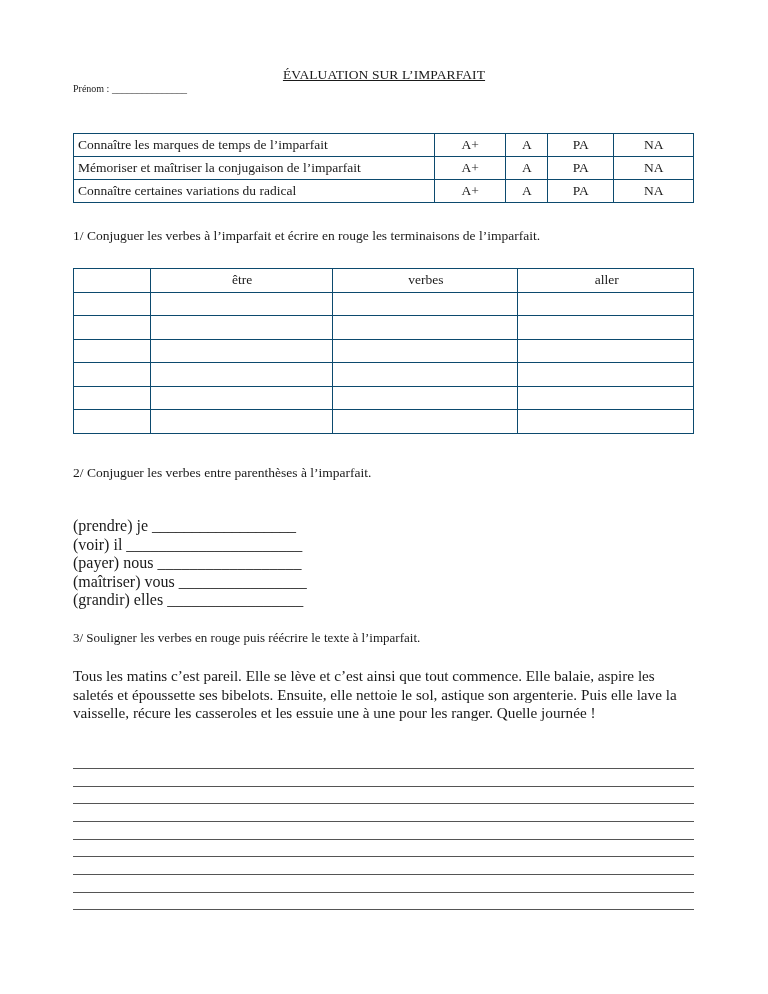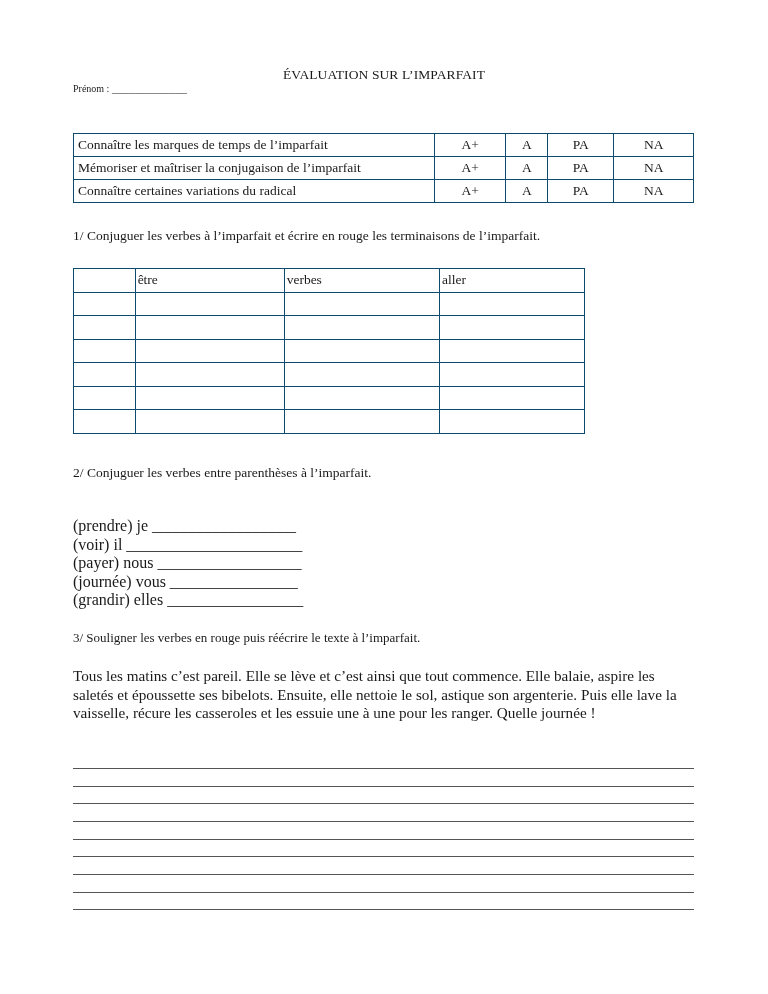--- a/index.html
+++ b/index.html
@@ -1,30 +1,30 @@
 <!DOCTYPE html>
 <html><head>
   <meta charset="utf-8">
   <style>
     html, body { margin: 0; padding: 0; background: #ffffff; }
     body {
       width: 768px; height: 994px; position: relative; overflow: hidden;
       font-family: "Liberation Serif", "DejaVu Serif", serif; color: #1a1a1a;
     }
     .abs { position: absolute; }
-    .title { left: 0; width: 768px; top: 67px; text-align: center; font-size: 13.5px; letter-spacing: 0.1px; }
+    .title { left: 0; width: 768px; top: 67px; text-align: center; font-size: 13.5px; letter-spacing: 0.1px; text-decoration: underline; }
     .prenom { left: 73px; top: 83px; font-size: 10px; }
     table { border-collapse: collapse; position: absolute; }
     td { border: 1px solid #0c4a6e; padding: 0; font-size: 13.5px; }
     #skills { left: 73px; top: 133px; width: 621px; }
     #skills td { height: 22px; }
     #skills td.crit { width: 356px; padding-left: 4px; }
     #skills td.lvl { text-align: center; }
     .instr { left: 73px; font-size: 13.5px; }
-    #conj { left: 73px; top: 268px; width: 512px; }
+    #conj { left: 73px; top: 268px; width: 621px; text-align: center; }
     #conj td { height: 22.5px; vertical-align: middle; }
     #conj td.hd { padding-left: 2px; }
     .ex2 { left: 73px; top: 497px; font-size: 16px; line-height: 18.5px; margin-top: 20px; }
     .ex2 div { white-space: pre; }
     .ex3-text { left: 73px; top: 667px; width: 625px; font-size: 15.2px; line-height: 18.5px; }
     .wline { position: absolute; left: 73px; width: 621px; height: 0; border-top: 1px solid #555; }
   </style>
 </head>
 <body>
 
@@ -111,21 +111,21 @@
       </tr>
 </tbody>
   </table>
 
 <div class="abs instr" style="top:465px;">2/ Conjuguer les verbes entre parenthèses à l’imparfait.</div>
 
 <div class="abs ex2">
   <div>(prendre) je __________________</div>
   <div>(voir) il ______________________</div>
   <div>(payer) nous __________________</div>
-  <div>(journée) vous ________________</div>
+  <div>(maîtriser) vous ________________</div>
   <div>(grandir) elles _________________</div>
 </div>
 
 <div class="abs instr" style="top:630px; font-size:13px;">3/ Souligner les verbes en rouge puis réécrire le texte à l’imparfait.</div>
 
 <div class="abs ex3-text">Tous les matins c’est pareil. Elle se lève et c’est ainsi que tout commence. Elle balaie, aspire les saletés et époussette ses bibelots. Ensuite, elle nettoie le sol, astique son argenterie. Puis elle lave la vaisselle, récure les casseroles et les essuie une à une pour les ranger. Quelle journée !</div>
 
 <div>
   <div class="wline" style="top:768px;"></div>
   <div class="wline" style="top:786px;"></div>

